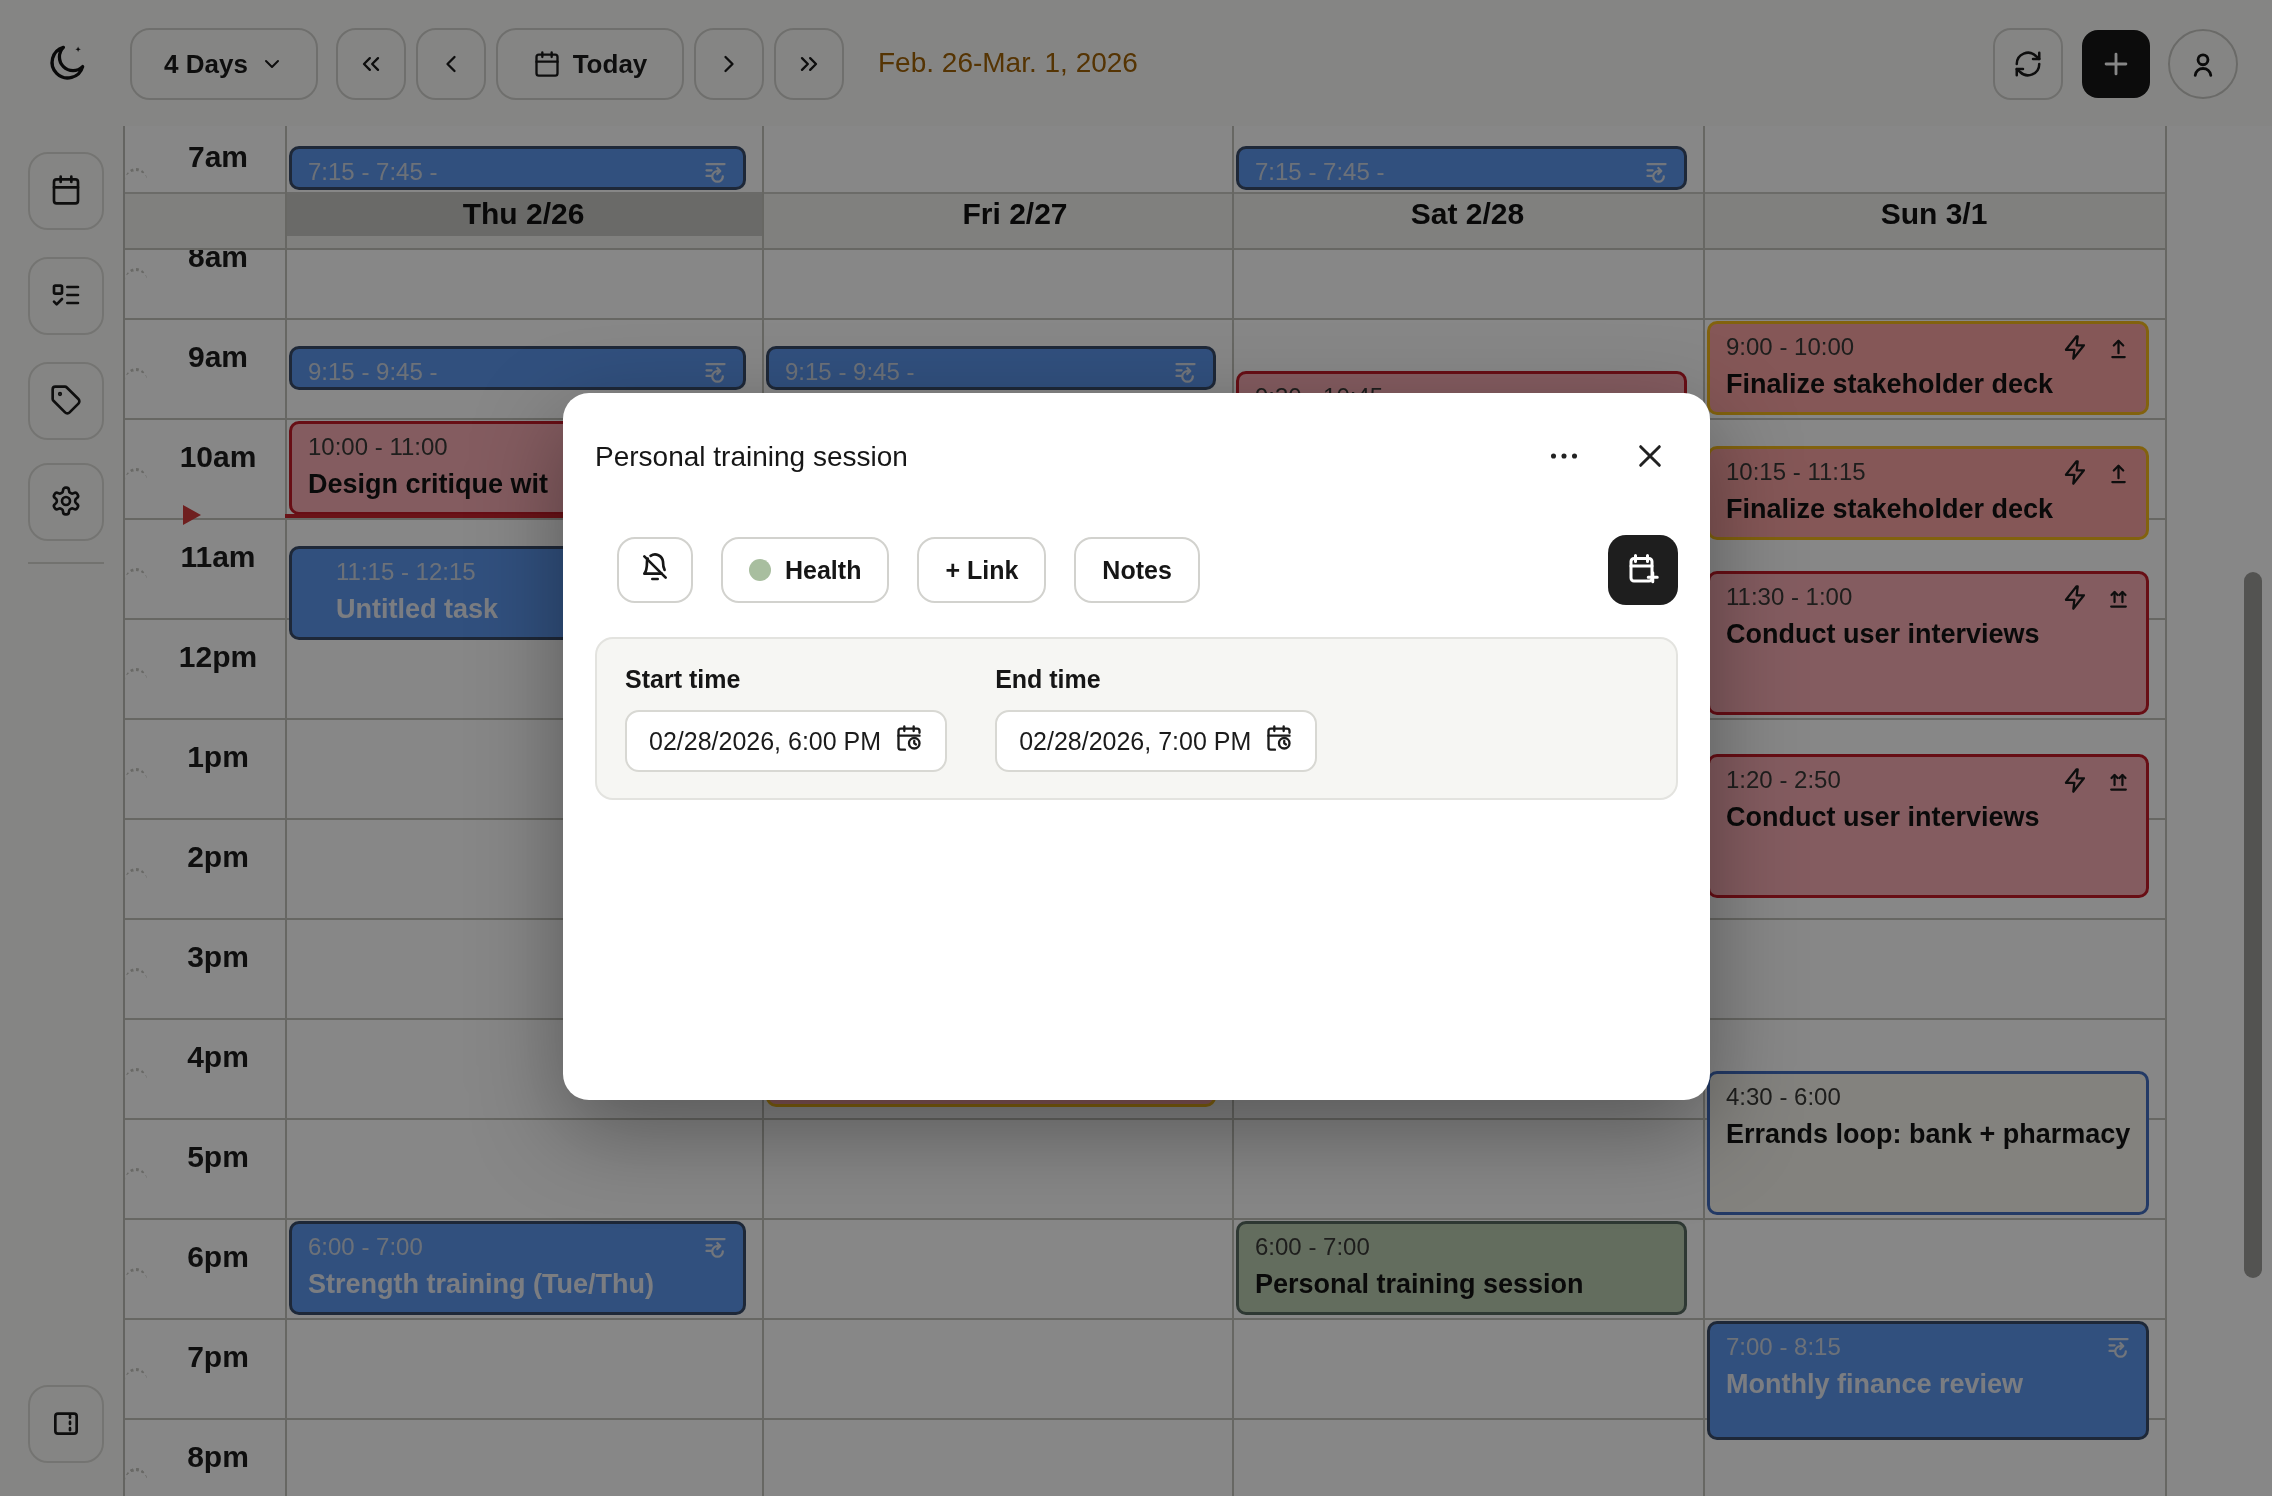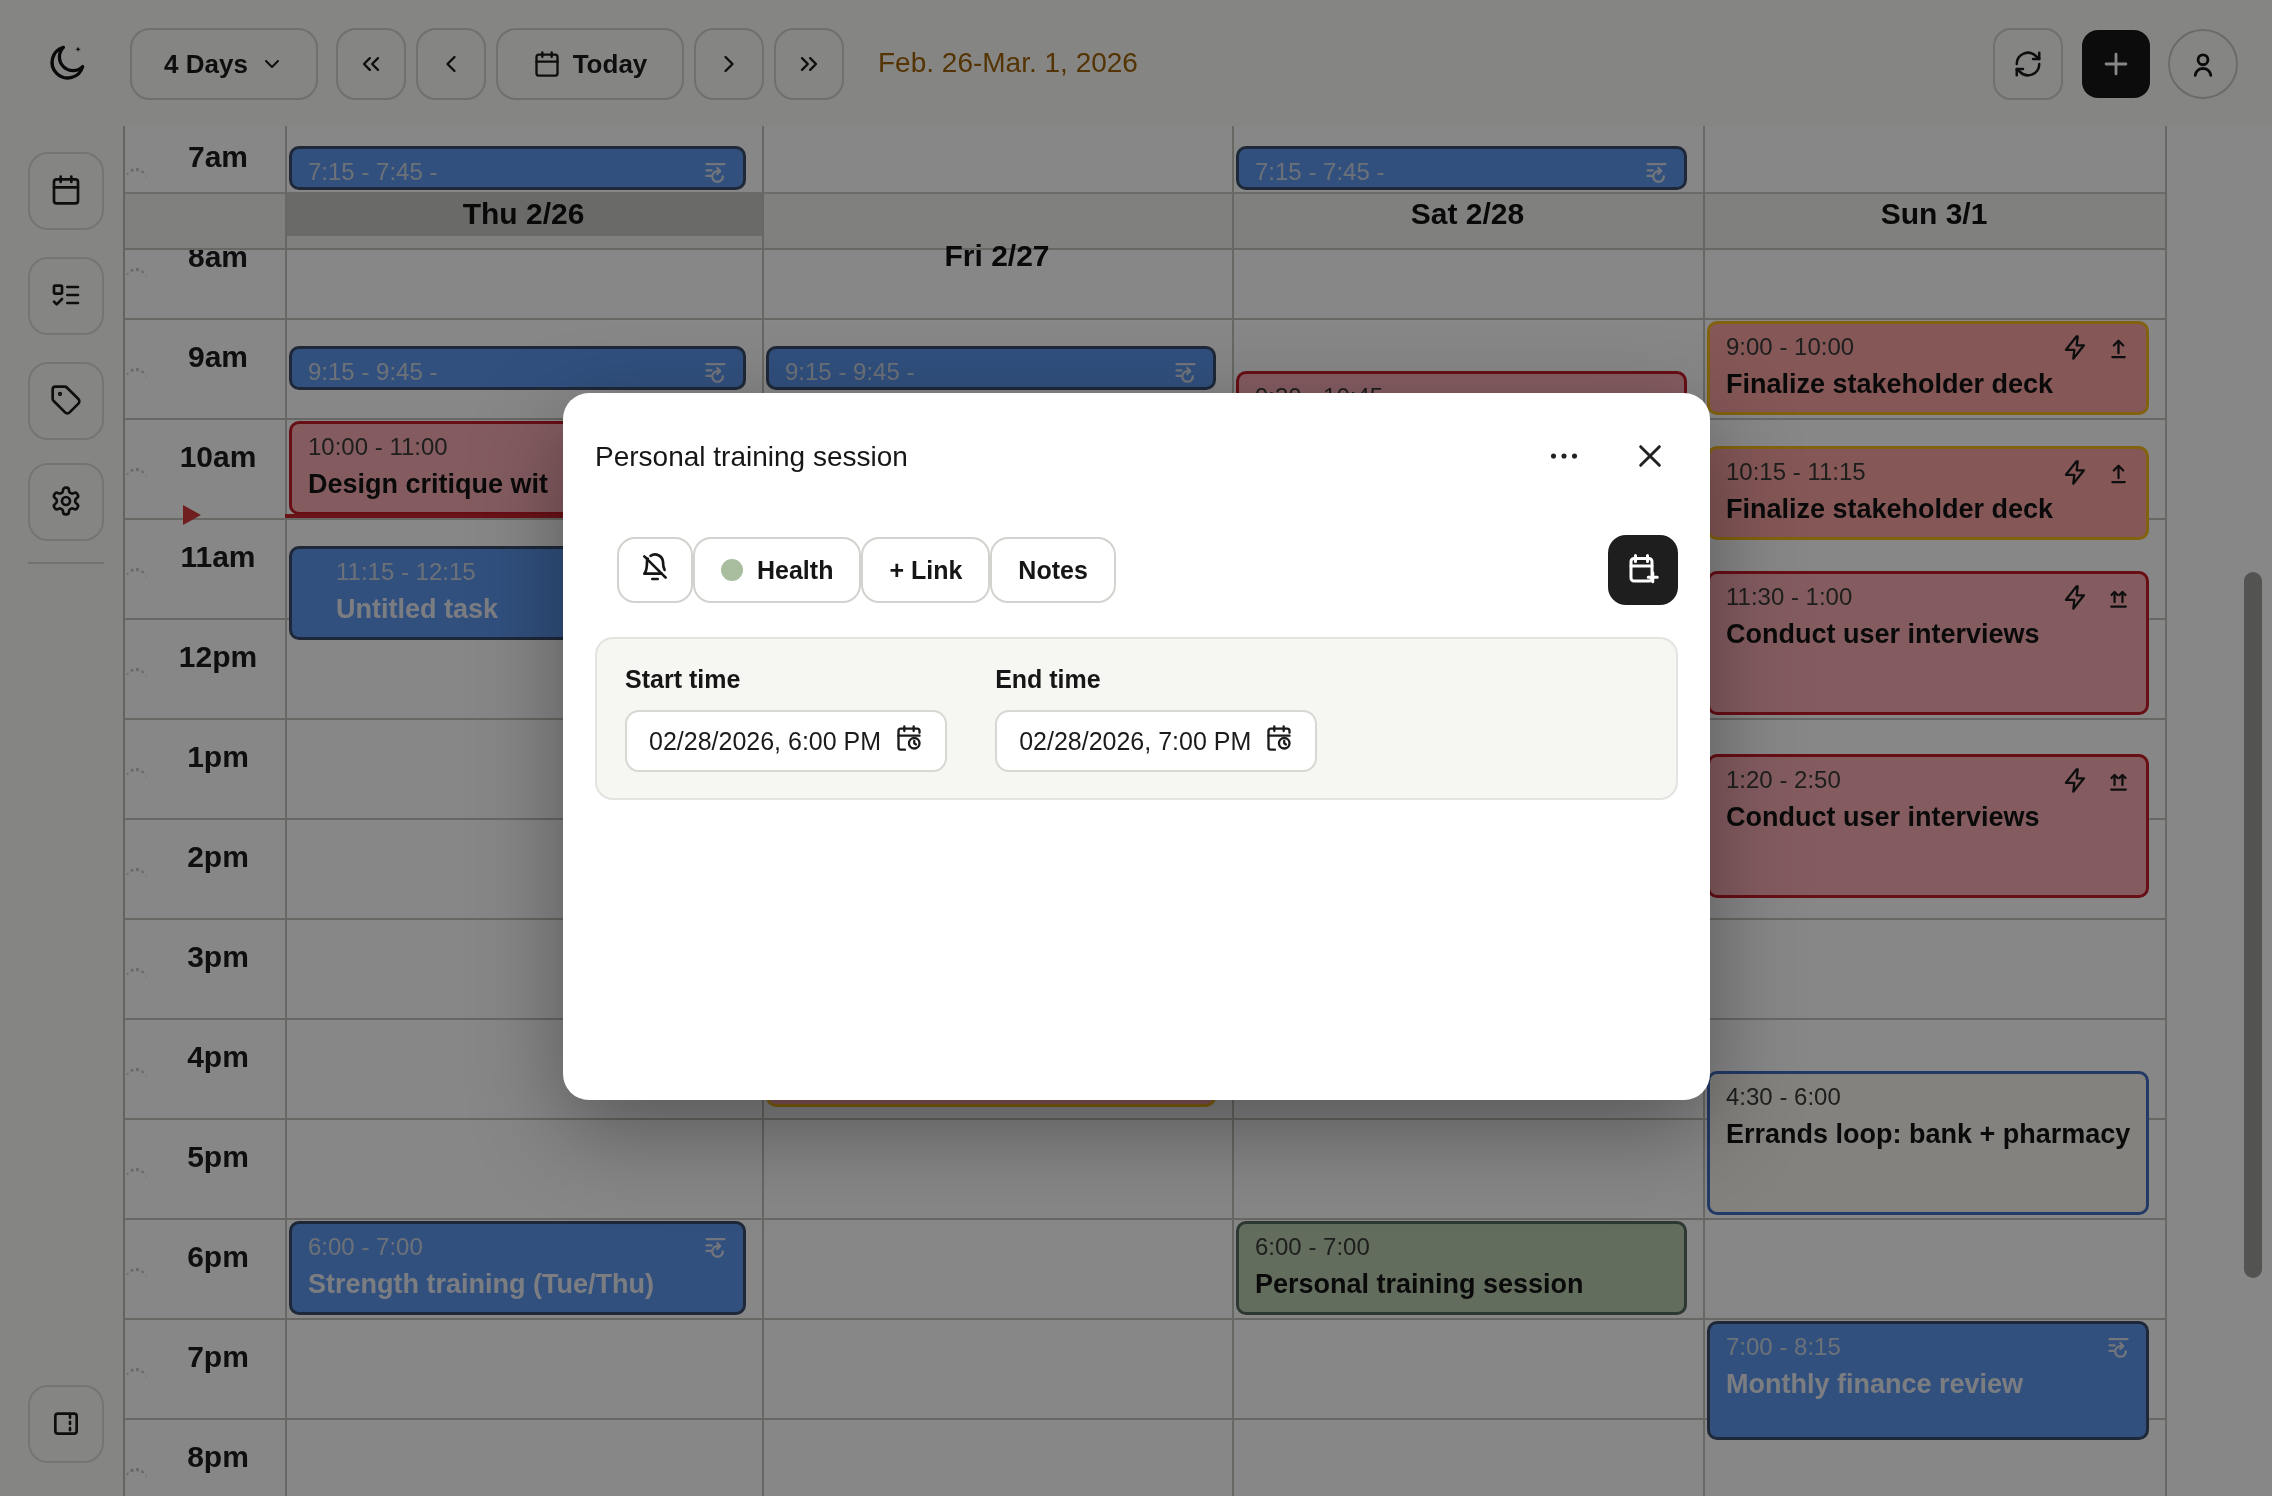--- a/index.html
+++ b/index.html
@@ -50,21 +50,21 @@
   .now-tri{position:absolute;width:0;height:0;border-top:10px solid transparent;border-bottom:10px solid transparent;border-left:18px solid #D23B3B;z-index:5;}
   .scroll-thumb{position:absolute;left:2119px;top:446px;width:18px;height:706px;border-radius:9px;background:#9E9E9A;z-index:2;}
   
   .scrim{position:absolute;inset:0;background:rgba(0,0,0,0.47);z-index:50;}
   .modal{position:absolute;left:563px;top:393px;width:1147px;height:707px;background:#FFFFFF;border-radius:26px;
          box-shadow:0 30px 90px rgba(0,0,0,0.35);z-index:60;box-sizing:border-box;padding:0 32px;}
   .m-head{display:flex;align-items:center;margin-top:44px;}
   .m-title{font-size:28px;font-weight:500;color:#161616;}
   .m-head .sp{flex:1}
   .icon-btn{background:none;border:none;padding:0;color:#222;display:flex;align-items:center;justify-content:center;cursor:pointer;}
-  .m-chips{display:flex;align-items:center;gap:0;margin-top:58px;padding-left:22px;}
+  .m-chips{display:flex;align-items:center;gap:28px;margin-top:58px;padding-left:22px;}
   .chip{height:66px;border:2px solid #D2D2CE;border-radius:18px;background:#fff;display:flex;align-items:center;gap:14px;
         padding:0 26px;font-size:25px;font-weight:600;color:#161616;box-sizing:border-box;}
   .chip.sq{width:76px;padding:0;justify-content:center;}
   .dot{width:22px;height:22px;border-radius:50%;}
   .dark-sq{margin-left:auto;width:70px;height:70px;border-radius:18px;background:#1E1E1E;color:#fff;border:none;
            display:flex;align-items:center;justify-content:center;}
   .card{background:#F6F6F3;border:2px solid #E3E3DF;border-radius:18px;margin-top:32px;padding:26px 28px;box-sizing:border-box;}
   .card .row{display:flex;gap:48px;}
   .fld-label{font-size:25px;font-weight:700;color:#161616;margin-bottom:16px;}
   .pill{height:62px;border:2px solid #D8D8D3;border-radius:14px;background:#fff;display:flex;align-items:center;gap:14px;
@@ -393,21 +393,21 @@
               <path d="M4 15h4.5"></path>
               <path d="M18.5 15.5a4.7 4.7 0 1 1-4.7-4.7h2.2"></path>
               <path d="m13.6 8 2.6 2.7-2.6 2.7"></path>
             </svg></span>
         </div>
       </div>
       <div class="day-band"></div>
       <div class="day-cell today" style="left: 160px; width: 477px;">
         <span>Thu 2/26</span>
       </div>
-      <div class="day-cell" style="left: 637px; width: 470px; margin-top: 42px;">
+      <div class="day-cell" style="left: 655px; width: 470px;">
         <span>Fri 2/27</span>
       </div>
       <div class="day-cell" style="left: 1107px; width: 471px;">
         <span>Sat 2/28</span>
       </div>
       <div class="day-cell" style="left: 1578px; width: 462px;">
         <span>Sun 3/1</span>
       </div>
       <div class="vline" style="left: 160px;"></div>
       <div class="vline" style="left: 637px;"></div>

